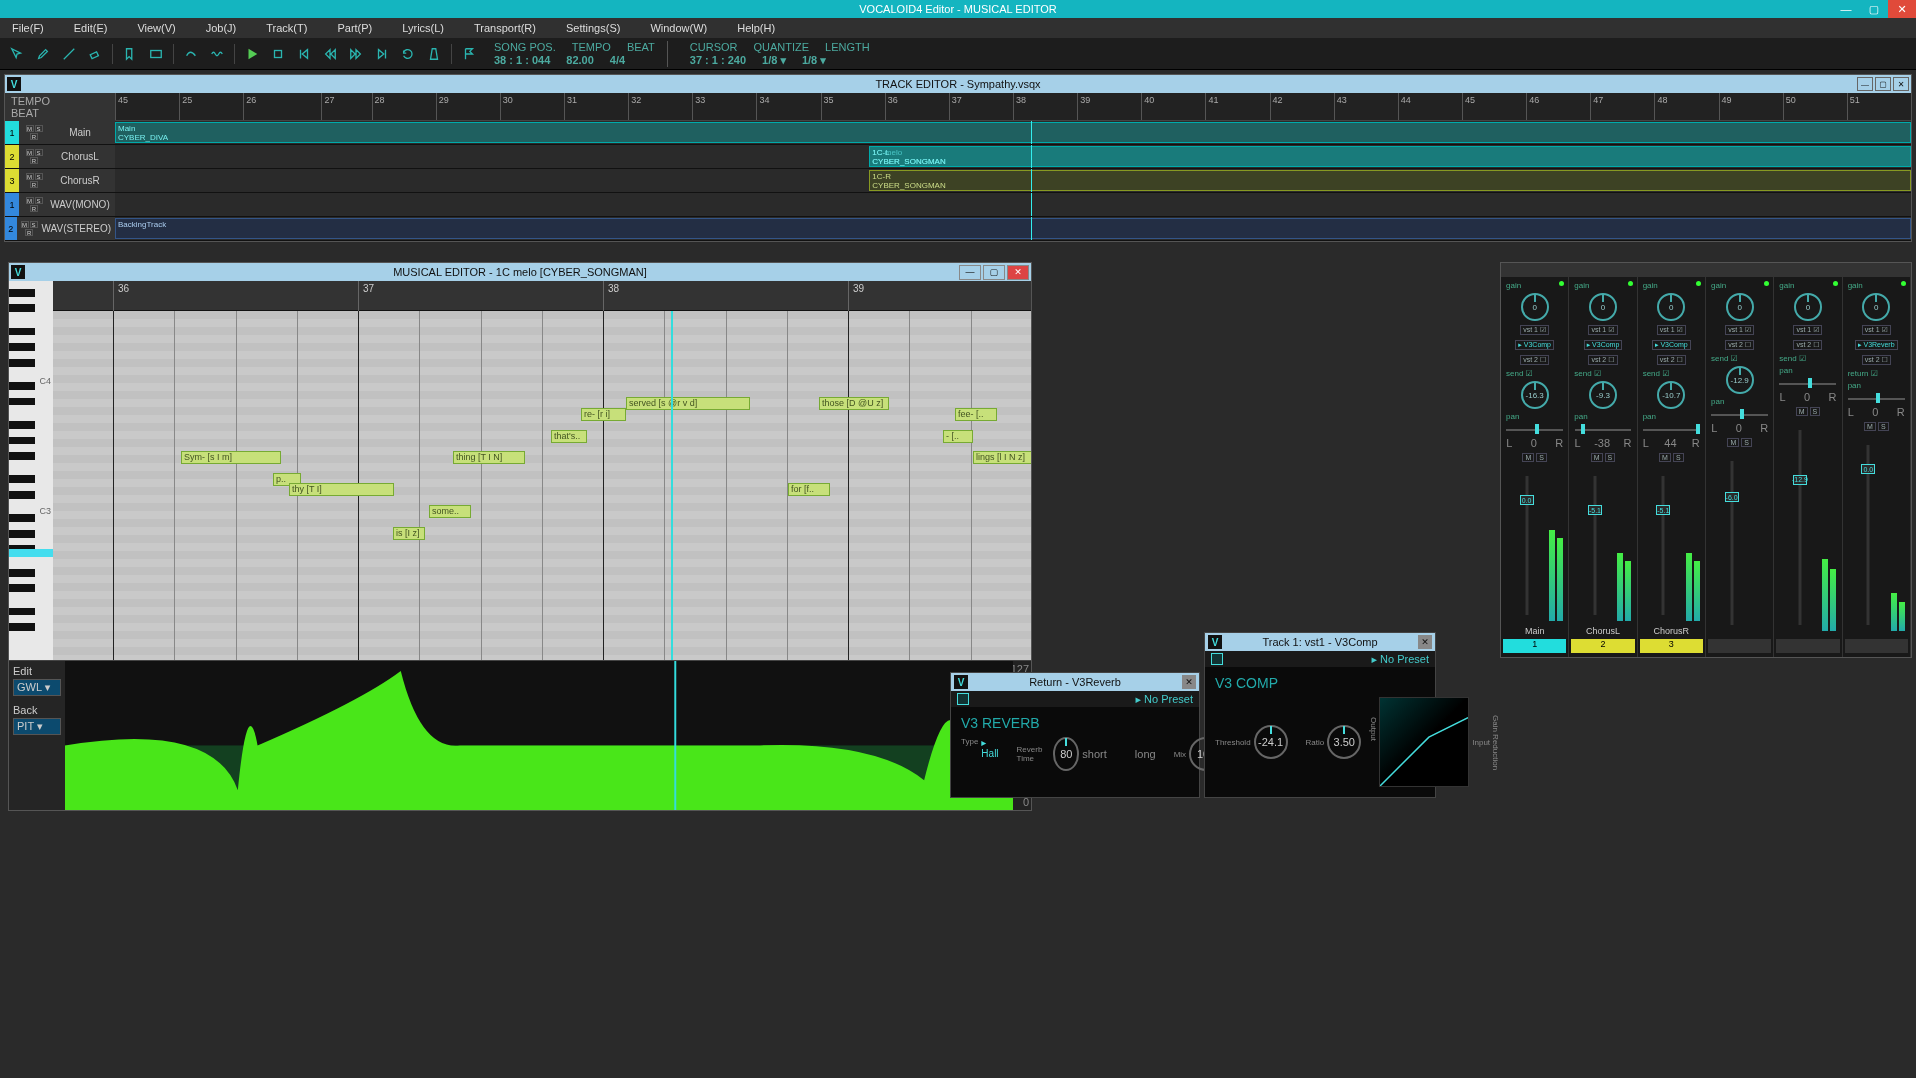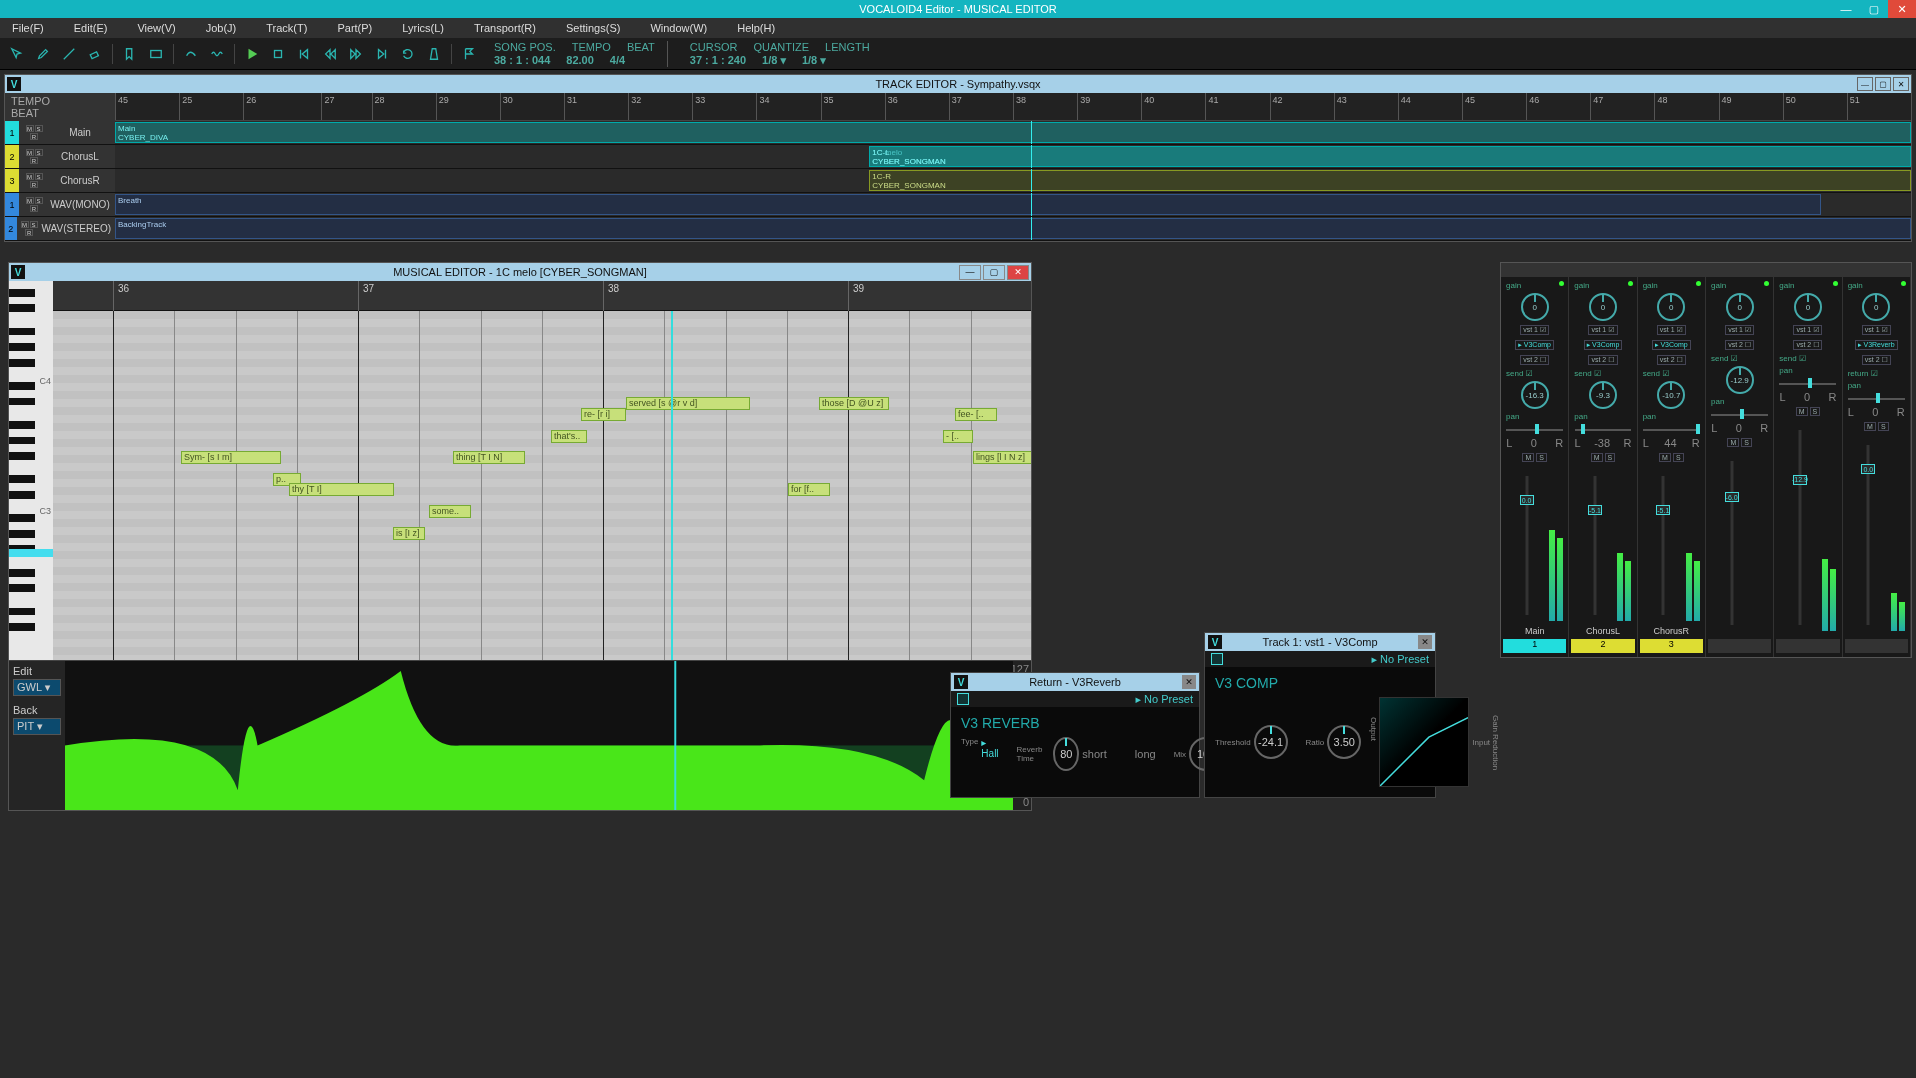--- a/index.html
+++ b/index.html
@@ -386,21 +386,20 @@
               <span>M</span>
               <span>S</span>
             </div>
             <div class="mb">
               <span>R</span>
             </div>
           </div>
     <div class="track-name">WAV(MONO)</div>
   </div>
         <div class="track-lane">
-          <div class="clip blu" style="left: 0%; width: 95%;">Breath</div>
           <div class="playhead" style="left: 51%;"></div>
         </div>
       </div>
       <div class="track-row">
         <div class="track-hdr">
     <div class="track-num c5">2</div>
     <div class="track-btns">
             <div class="mb">
               <span>M</span>
               <span>S</span>

